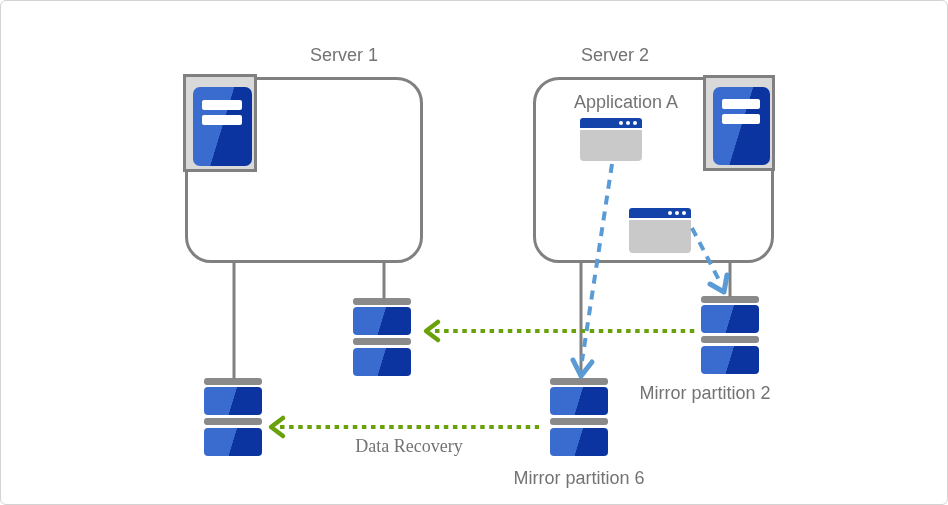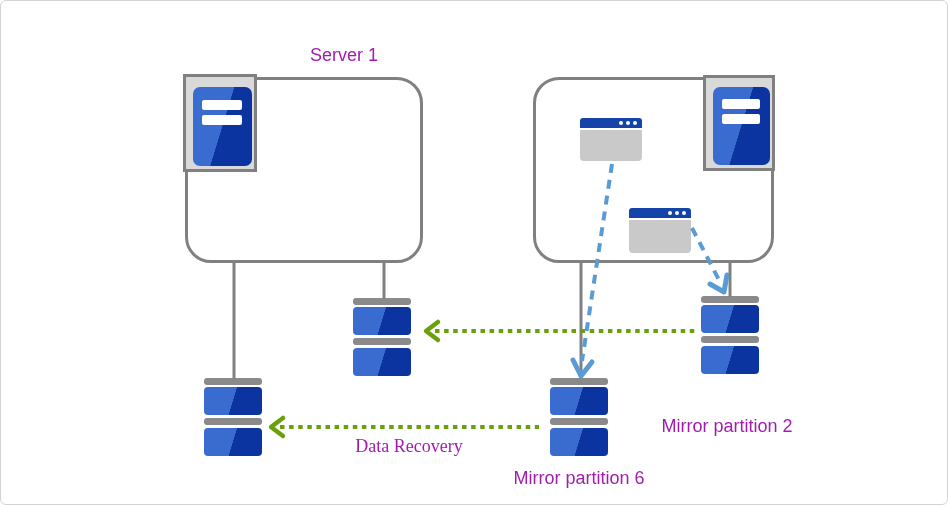--- a/index.html
+++ b/index.html
@@ -5,21 +5,21 @@
   html,body{margin:0;padding:0;background:#fff;font-family:"Liberation Sans",sans-serif;}
   .canvas{
     position:relative;width:948px;height:505px;box-sizing:border-box;
     background:#ffffff;border:1px solid #d3d3d3;border-radius:6px;overflow:hidden;
   }
   .server-box{
     position:absolute;box-sizing:border-box;
     border:3px solid #808080;border-radius:26px;background:#ffffff;
   }
   .label{
-    position:absolute;color:#a21caf;font-size:18px;line-height:20px;
+    position:absolute;color:#737373;font-size:18px;line-height:20px;
     text-align:center;white-space:nowrap;
   }
   
   .server-panel{
     position:absolute;box-sizing:border-box;background:#d9d9d9;
     border:3px solid #808080;z-index:3;
   }
   .tower{
     position:absolute;border-radius:7px;
     background:linear-gradient(107deg,#3a6bce 49.5%,#0c34a0 50%);
@@ -53,35 +53,37 @@
 </style>
 </head>
 <body>
 
 <div class="canvas">
 
   <div class="server-box" style="left:184px;top:76px;width:238px;height:186px;"></div>
   <div class="server-box" style="left:532px;top:76px;width:241px;height:186px;"></div>
 
   <div class="label" style="left:263px;top:44px;width:160px;">Server 1</div>
+  <div class="label" style="left:534px;top:44px;width:160px;">Server 2</div>
 
   <div class="server-panel" style="left:182px;top:73px;width:74px;height:98px;">
     <div class="tower" style="left:7px;top:10px;width:59px;height:79px;">
       <div class="bar" style="top:13px;"></div>
       <div class="bar" style="top:28px;"></div>
     </div>
   </div>
 
   <div class="server-panel" style="left:702px;top:74px;width:72px;height:96px;">
     <div class="tower" style="left:7px;top:9px;width:57px;height:78px;">
       <div class="bar" style="top:12px;width:38px;"></div>
       <div class="bar" style="top:27px;width:38px;"></div>
     </div>
   </div>
 
+  <div class="label" style="left:545px;top:91px;width:160px;">Application A</div>
 
   <div class="app-window" style="left:579px;top:117px;width:62px;height:43px;">
     <div class="app-titlebar">
       <div class="app-dots">
           <span></span>
           <span></span>
           <span></span>
         </div>
     </div>
     <div class="app-body"></div>
@@ -115,21 +117,21 @@
     <div class="disk-cap disk-mid"></div>
     <div class="disk-body"></div>
   </div>
   <div class="disk" style="left:700px;top:295px;">
     <div class="disk-cap"></div>
     <div class="disk-body"></div>
     <div class="disk-cap disk-mid"></div>
     <div class="disk-body"></div>
   </div>
 
-  <div class="label" style="left:626px;top:382px;width:200px;margin-top:33px;">Mirror partition 2</div>
+  <div class="label" style="left:604px;top:382px;width:200px;">Mirror partition 2</div>
   <div class="label" style="left:478px;top:467px;width:200px;">Mirror partition 6</div>
   <div class="label" style="left:308px;top:435px;width:200px;font-family:Liberation Serif, serif;">Data Recovery</div>
 
   <svg class="overlay" width="948" height="505" viewBox="0 0 948 505">
 
     <path d="M233 260 L233 378" fill="none" stroke-width="3" stroke="#808080"></path>
     <path d="M383 260 L383 298" fill="none" stroke-width="3" stroke="#808080"></path>
     <path d="M580 260 L580 378" fill="none" stroke-width="3" stroke="#808080"></path>
     <path d="M729 260 L729 296" fill="none" stroke-width="3" stroke="#808080"></path>
 

